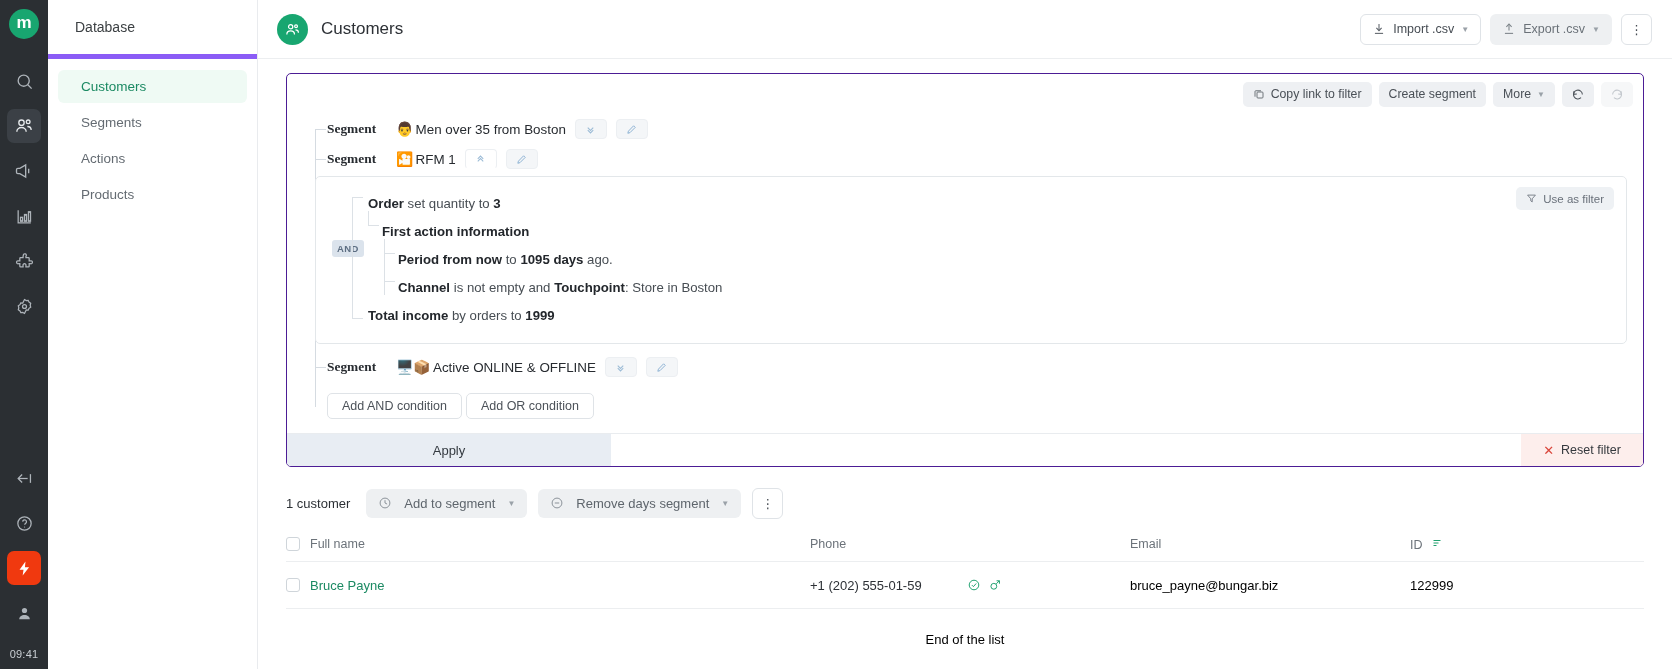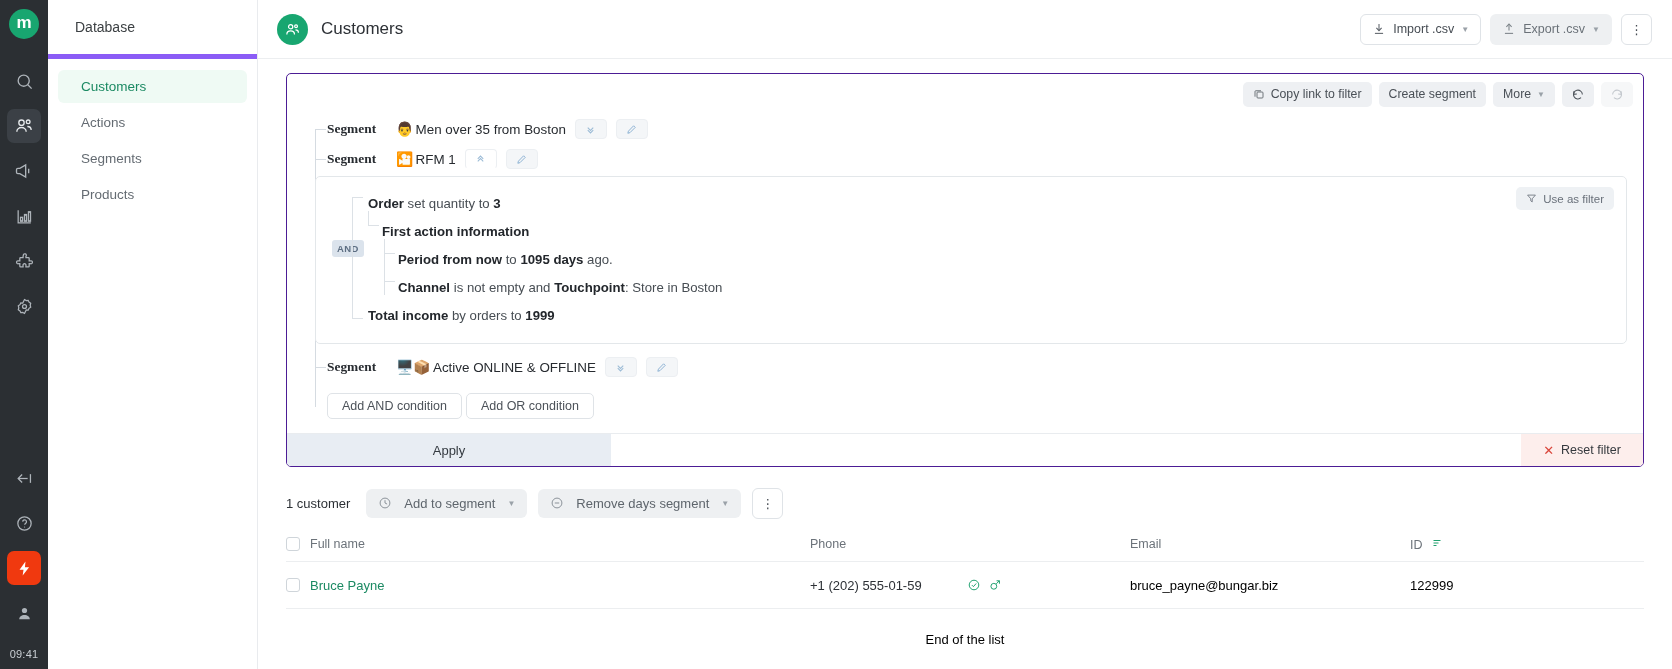--- a/index.html
+++ b/index.html
@@ -280,24 +280,24 @@
     </div>
   </div>
 
   <div class="sidebar">
     <div class="sb-head">Database</div>
     <div class="sb-nav">
       <div class="sb-item active">
         <span>Customers</span>
       </div>
       <div class="sb-item">
+        <span>Segments</span>
+      </div>
+      <div class="sb-item">
         <span>Actions</span>
-      </div>
-      <div class="sb-item">
-        <span>Segments</span>
       </div>
       <div class="sb-item">
         <span>Products</span>
       </div>
     </div>
   </div>
 
   <div class="main">
 
     <div class="topbar">

